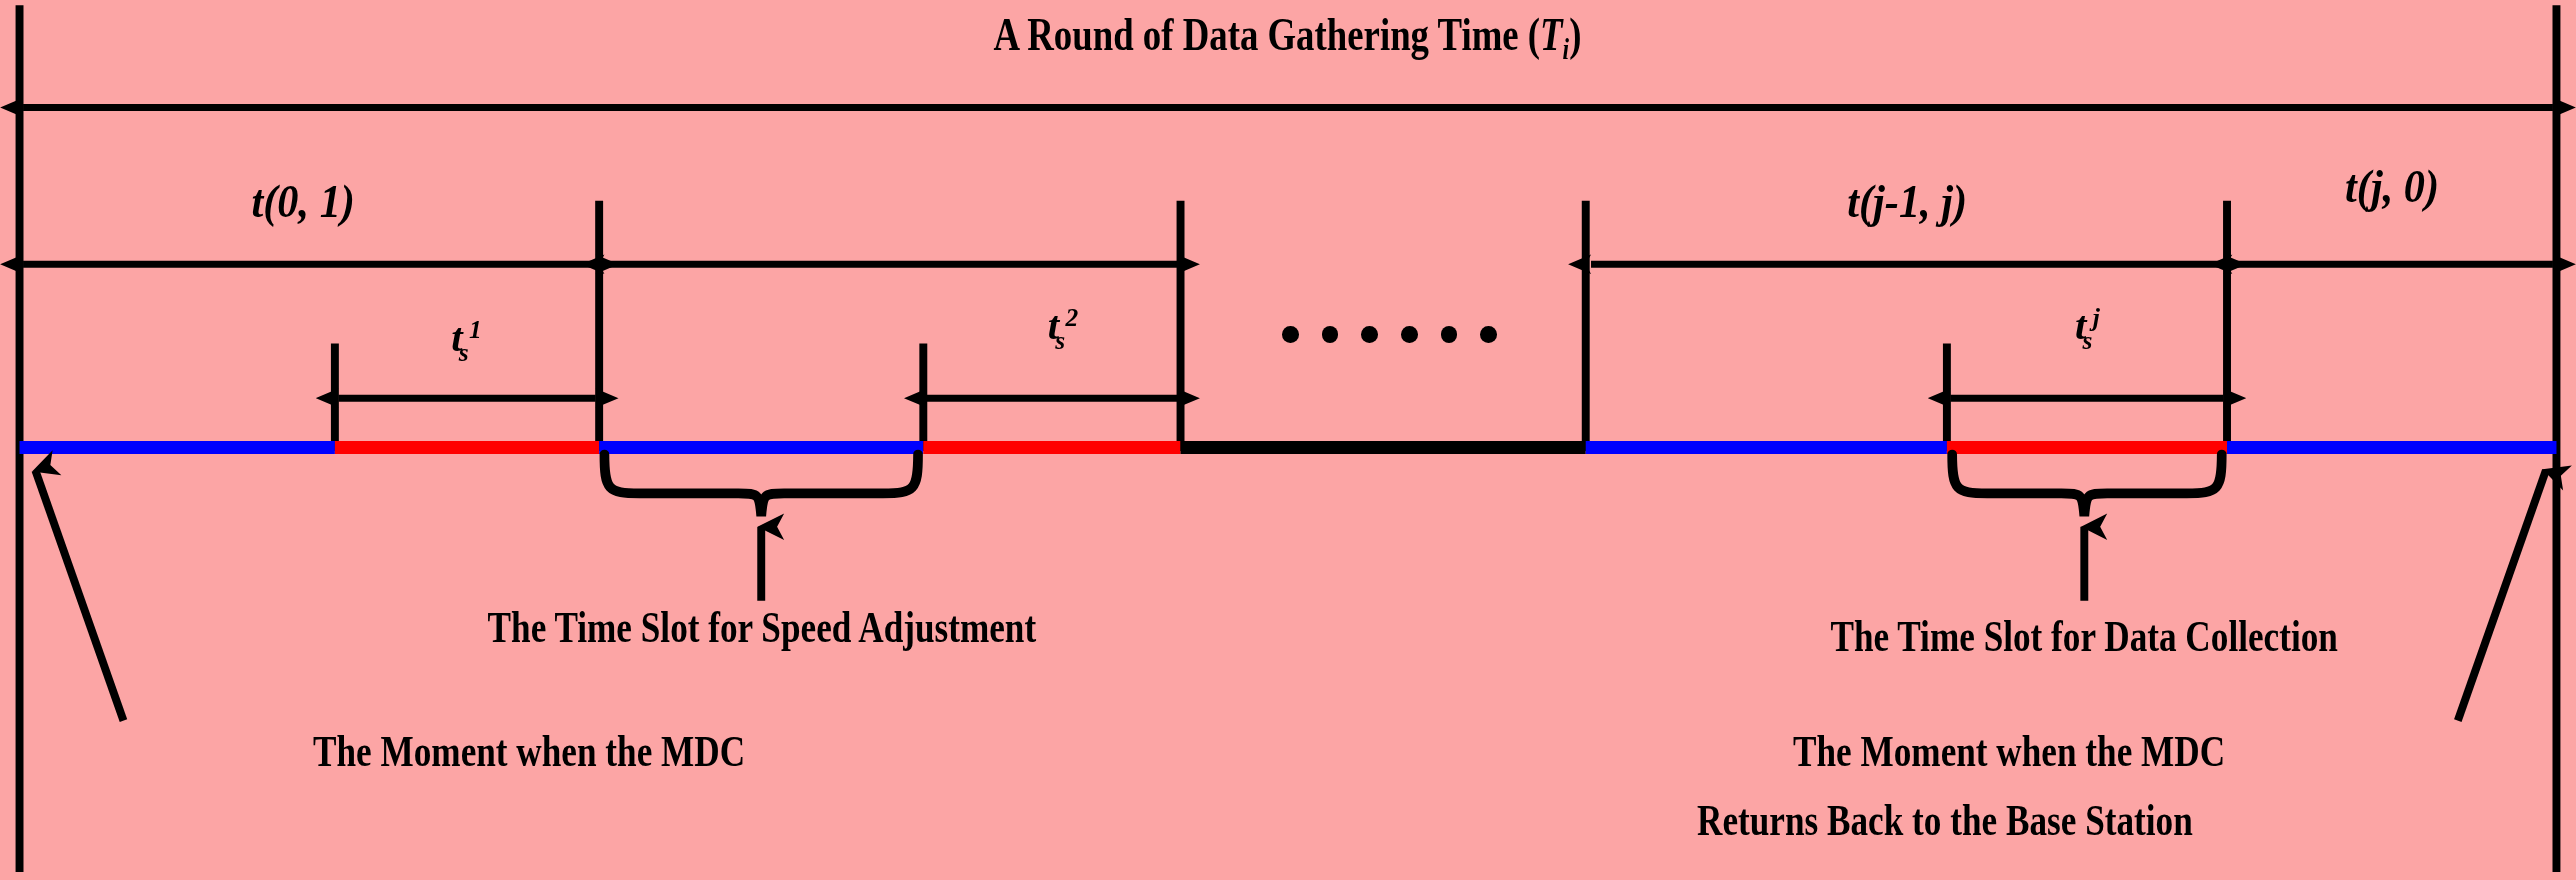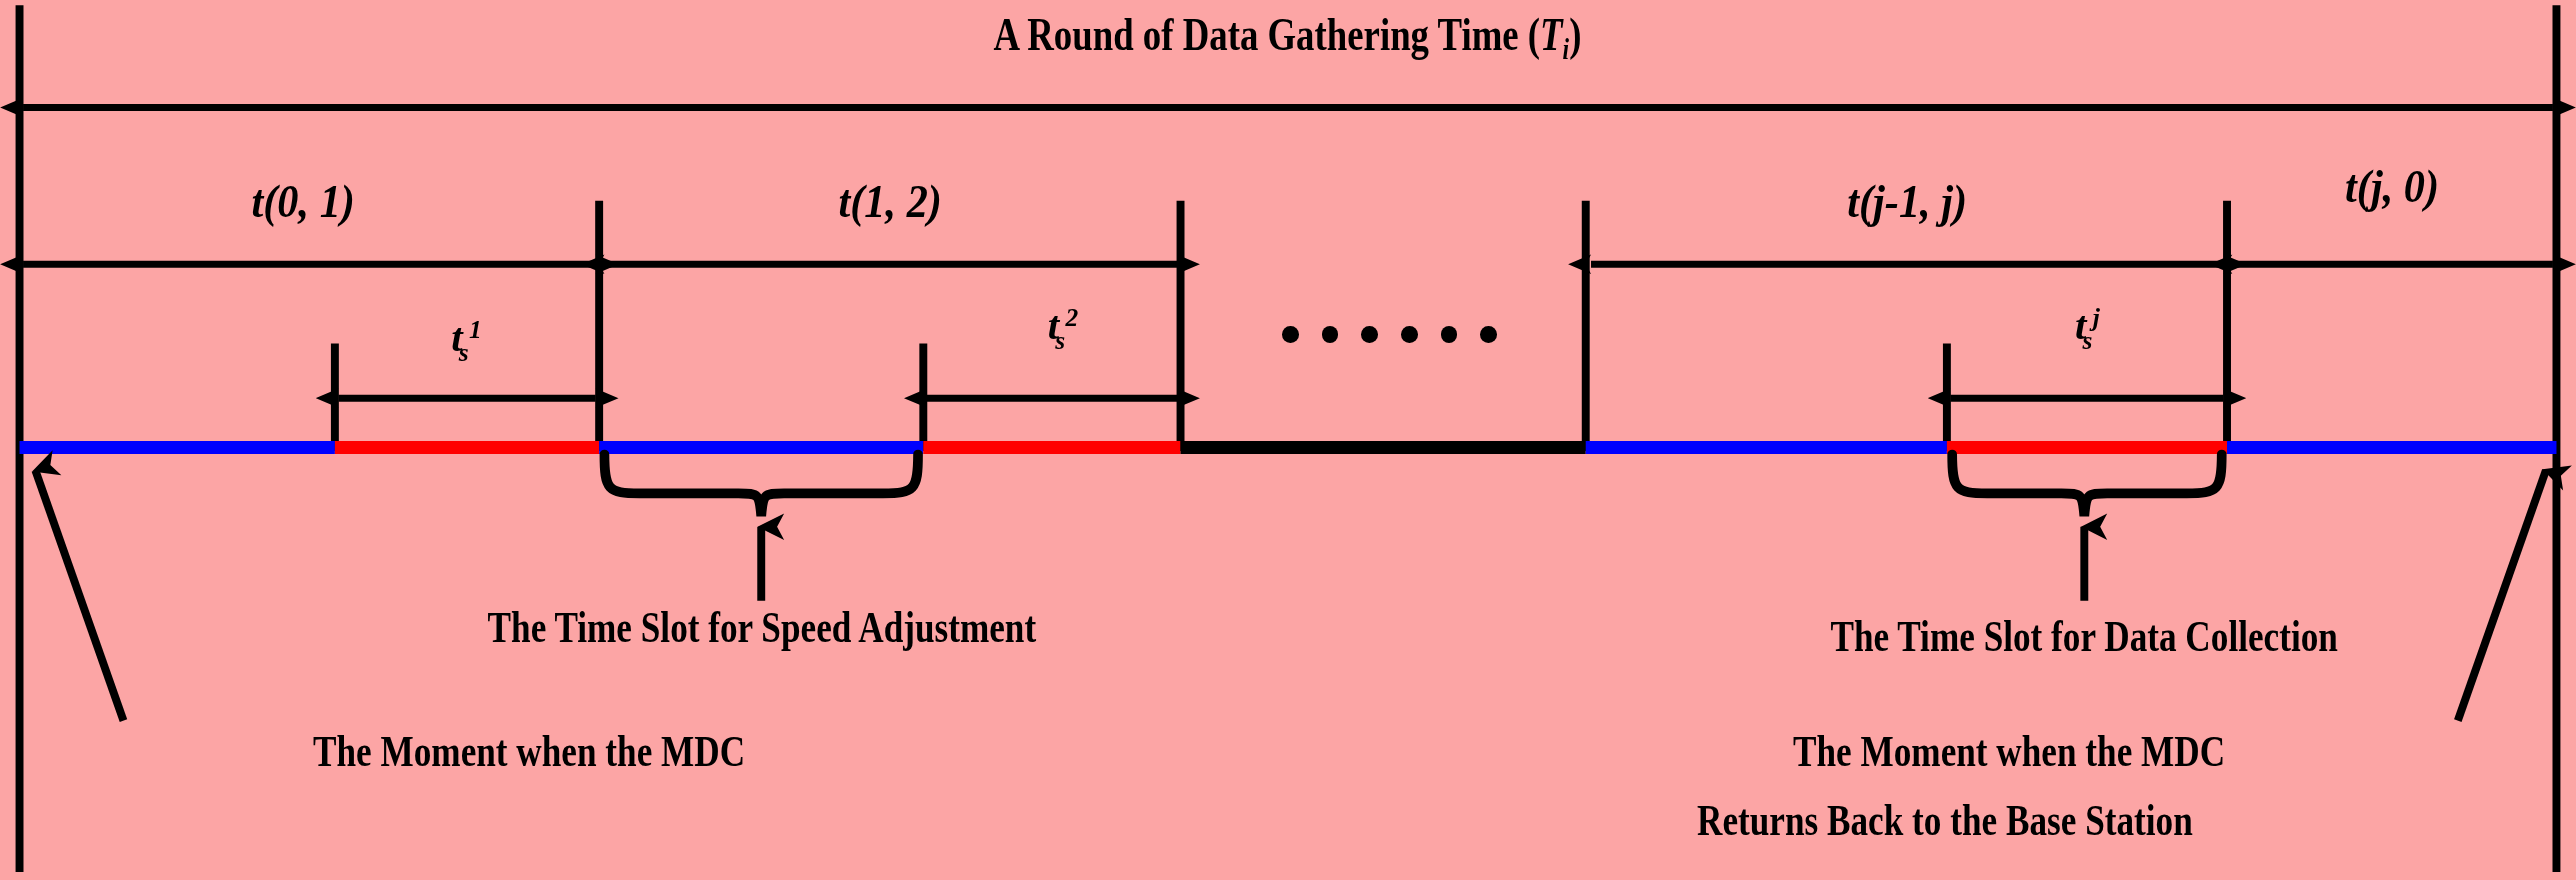--- a/index.html
+++ b/index.html
@@ -201,23 +201,20 @@
   <div class="centerbox" style="left:19.4px; top:7px; width:2537px; height:62px;">
     <div class="lbl title-txt" style="position:static;">
       <span>A Round of Data Gathering Time (</span><span class="italic-i">T</span><span class="sub-i">i</span><span>)</span>
     </div>
   </div>
 
   <div class="centerbox" style="left:17px; top:173px; width:573px; height:58px;">
     <div class="lbl seg-txt" style="position:static;">t(0, 1)</div>
   </div>
 
-  <div class="centerbox" style="left:604px; top:173px; width:573px; height:58px;">
-    <div class="lbl seg-txt" style="position:static;">t(1, 2)</div>
-  </div>
 
   <div class="centerbox" style="left:1591px; top:173px; width:633px; height:58px;">
     <div class="lbl seg-txt" style="position:static;">t(j-1, j)</div>
   </div>
 
   <div class="centerbox" style="left:2232px; top:158px; width:321px; height:58px;">
     <div class="lbl seg-txt" style="position:static;">t(j, 0)</div>
   </div>
 
   <div class="centerbox" style="left:338px; top:298px; width:257px; height:62px;margin-top:12px;">

